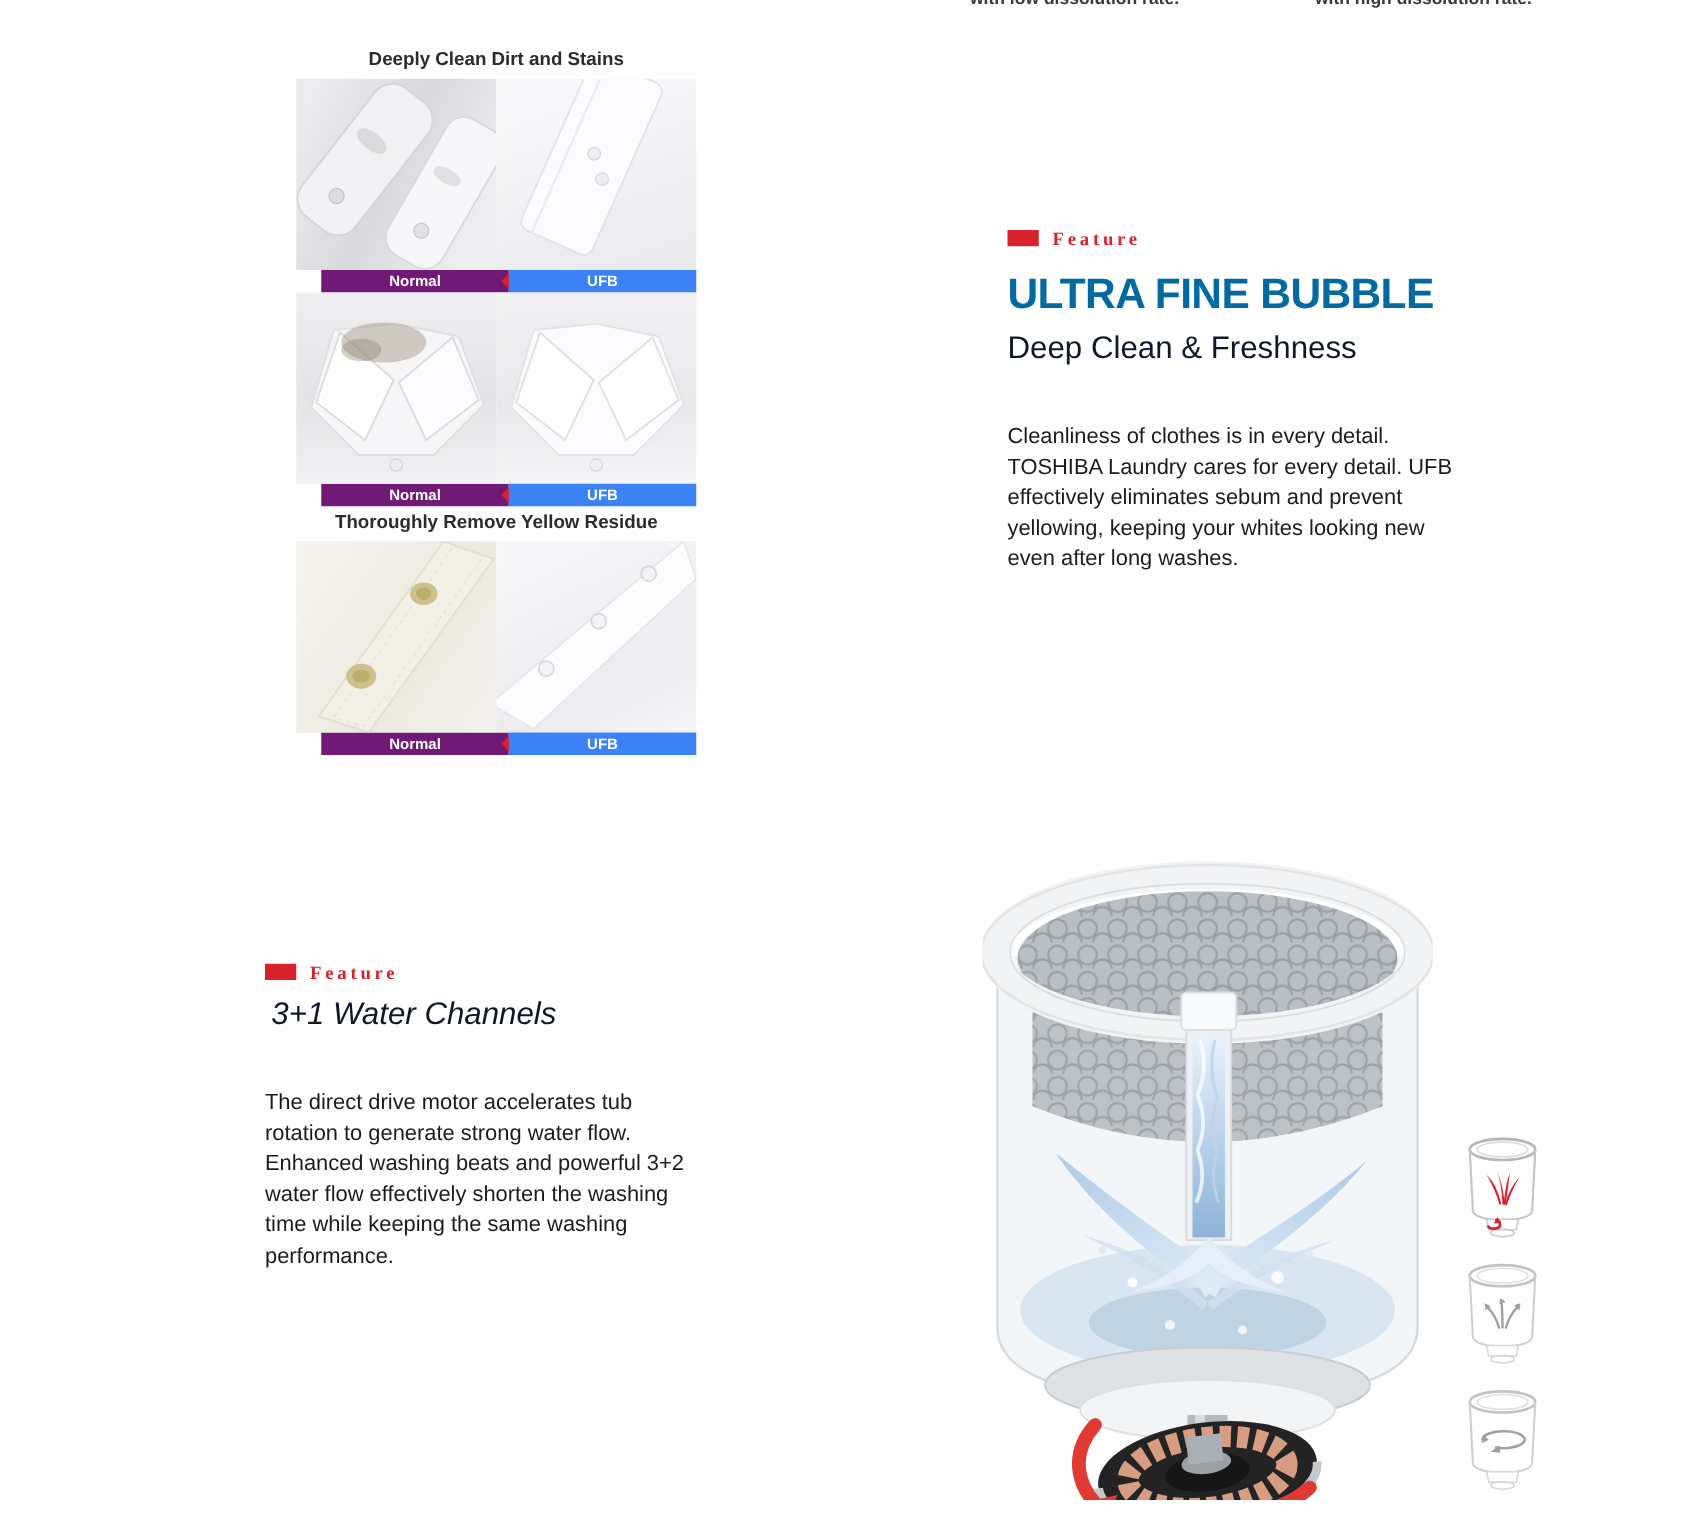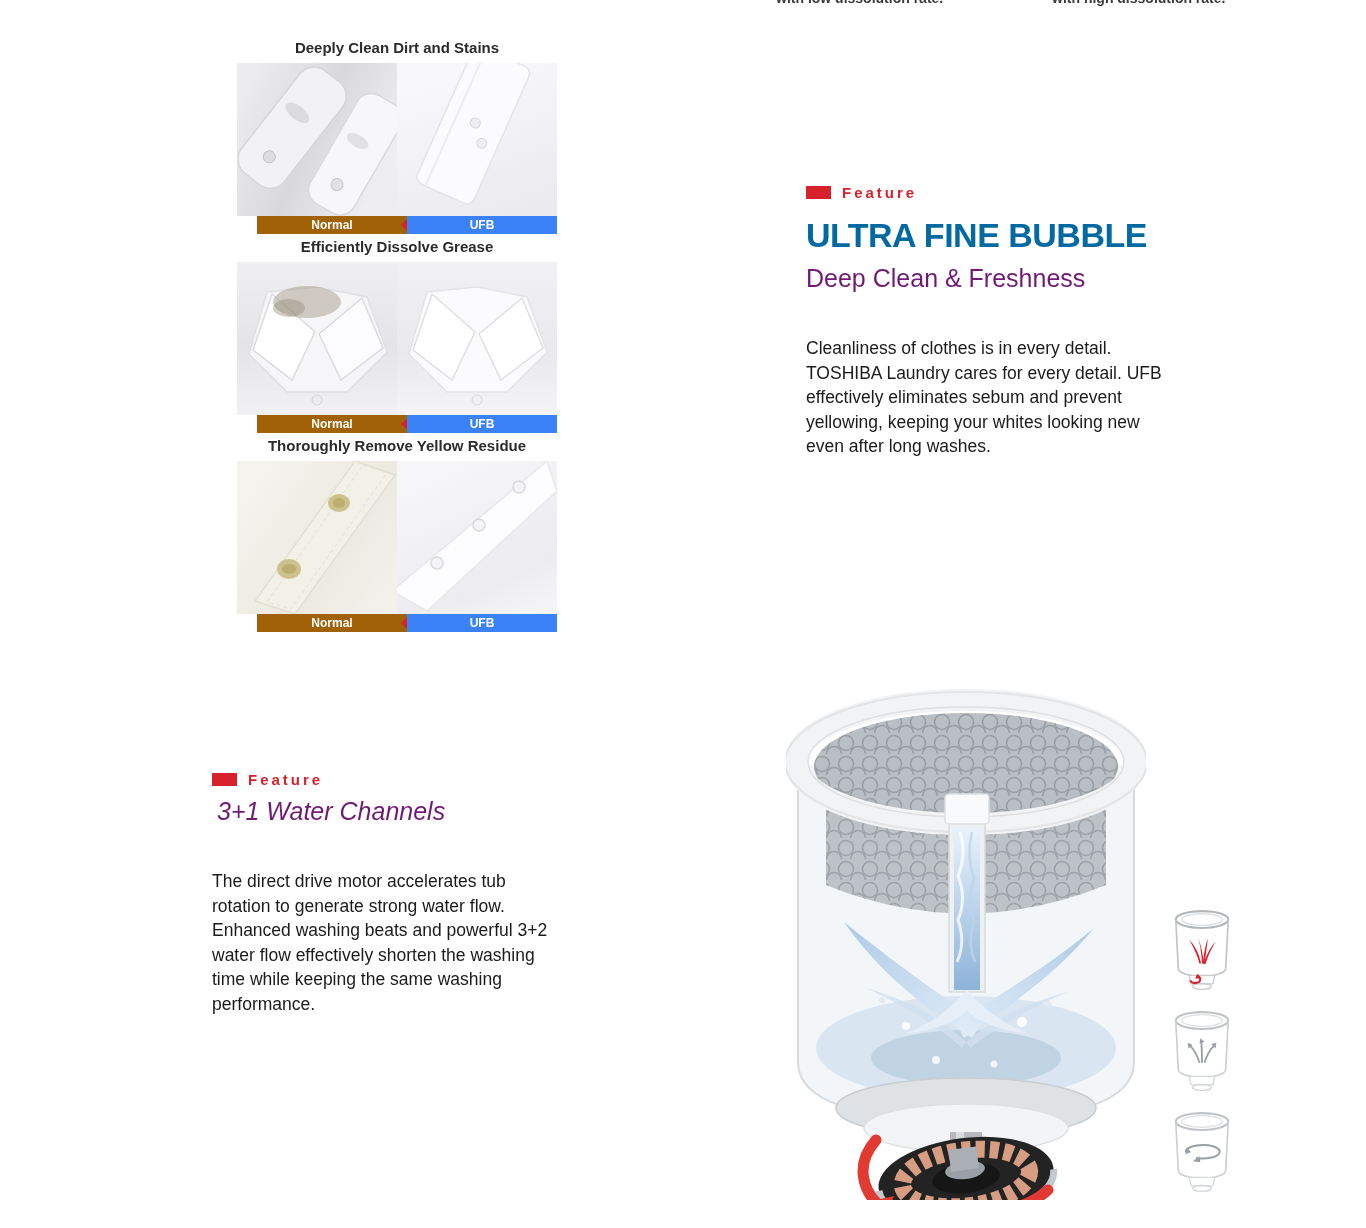--- a/index.html
+++ b/index.html
@@ -20,33 +20,33 @@
   .photo { position:relative; width:50%; height:100%; overflow:hidden; }
   .photo svg { position:absolute; left:0; top:0; }
   .ph-n1 { background:linear-gradient(115deg,#ececee 8%,#d9d9dd 48%,#eeeef0 85%); }
   .ph-u1 { background:linear-gradient(160deg,#f8f8fa 15%,#ebebee 90%); }
   .ph-n2 { background:linear-gradient(180deg,#efeff1 0%,#e4e4e7 55%,#f1f1f3 100%); }
   .ph-u2 { background:linear-gradient(180deg,#f1f1f3 0%,#e9e9ec 60%,#f5f5f7 100%); }
   .ph-n3 { background:linear-gradient(125deg,#f4f3ee 10%,#eceadf 60%,#f2f1ec 95%); }
   .ph-u3 { background:linear-gradient(155deg,#f7f7f9 10%,#ececef 70%,#f6f6f8 100%); }
   .label-row { display:flex; height:18px; }
   .label-normal, .label-ufb { width:50%; text-align:center; font-size:12px; font-weight:bold; color:#ffffff; line-height:18px; }
-  .label-normal { background:#a16207;margin-left:20px; }
+  .label-normal { background:#701a75;margin-left:20px; }
   .label-ufb { position:relative; background:#3b82f6; }
   .label-ufb::before { content:""; position:absolute; left:-6px; top:3px; border-top:6px solid transparent; border-bottom:6px solid transparent; border-right:6px solid #d7222b; }
 
   
   .feature-block { position:absolute; }
   .feature-block.ufb { left:806px; top:184px; width:390px; }
   .feature-block.gw  { left:212px; top:771px; width:380px; }
-  .feature-tag { display:flex; align-items:center; gap:11px; }
+  .feature-tag { display:flex; align-items:flex-start; gap:11px;font-family:Liberation Serif, serif; }
   .tag-rect { width:25px; height:13px; background:#d7222b; display:inline-block; }
   .tag-text { font-size:15px; font-weight:bold; letter-spacing:3px; color:#d7222b; }
   .feature-title { margin-top:15px; font-size:34px; font-weight:bold; letter-spacing:-0.5px; color:#0369a1; }
-  .feature-subtitle { margin-top:9px; font-size:25px; font-weight:normal; color:#701a75; }
+  .feature-subtitle { margin-top:9px; font-size:25px; font-weight:normal; color:#0f172a; }
   .feature-block.gw .feature-subtitle { padding-left:5px;font-style:italic; }
   .feature-body { margin-top:43px; font-size:17.5px; line-height:24.5px; color:#1b1b1b; white-space:pre-line; }
 
   
   .tub-wrap { position:absolute; left:786px; top:670px; width:360px; height:552px; }
   
   .filter-icons { position:absolute; left:1158px; top:906px; width:90px; display:flex; flex-direction:column; gap:13px; }
   .filter-icon { width:88px; height:88px; }
 </style>
 </head>
@@ -87,21 +87,20 @@
           </svg>
         </div>
       </div>
       <div class="label-row">
         <div class="label-normal">Normal</div>
         <div class="label-ufb">UFB</div>
       </div>
     </div>
 
     <div class="compare-block">
-      <div class="compare-title">Efficiently Dissolve Grease</div>
       <div class="photo-row">
         <div class="photo ph-n2">
           <svg width="160" height="153" viewBox="0 0 160 153">
             <path d="M30,30 L80,25 L130,35 L150,90 L110,130 L50,130 L12,92 Z" fill="#f6f6f8" stroke="#e0e0e3" stroke-width="1.5"></path>
             <path d="M35,32 L78,70 L55,118 L16,88 Z" fill="#ffffff" stroke="#dcdcdf" stroke-width="1.5"></path>
             <path d="M125,36 L82,72 L104,118 L146,86 Z" fill="#fcfcfe" stroke="#dcdcdf" stroke-width="1.5"></path>
             <ellipse cx="70" cy="40" rx="34" ry="16" fill="#a59d89" opacity="0.5"></ellipse>
             <ellipse cx="52" cy="46" rx="16" ry="9" fill="#8f8774" opacity="0.4"></ellipse>
             <circle cx="80" cy="138" r="5" fill="#ececef" stroke="#d5d5d9"></circle>
           </svg>

